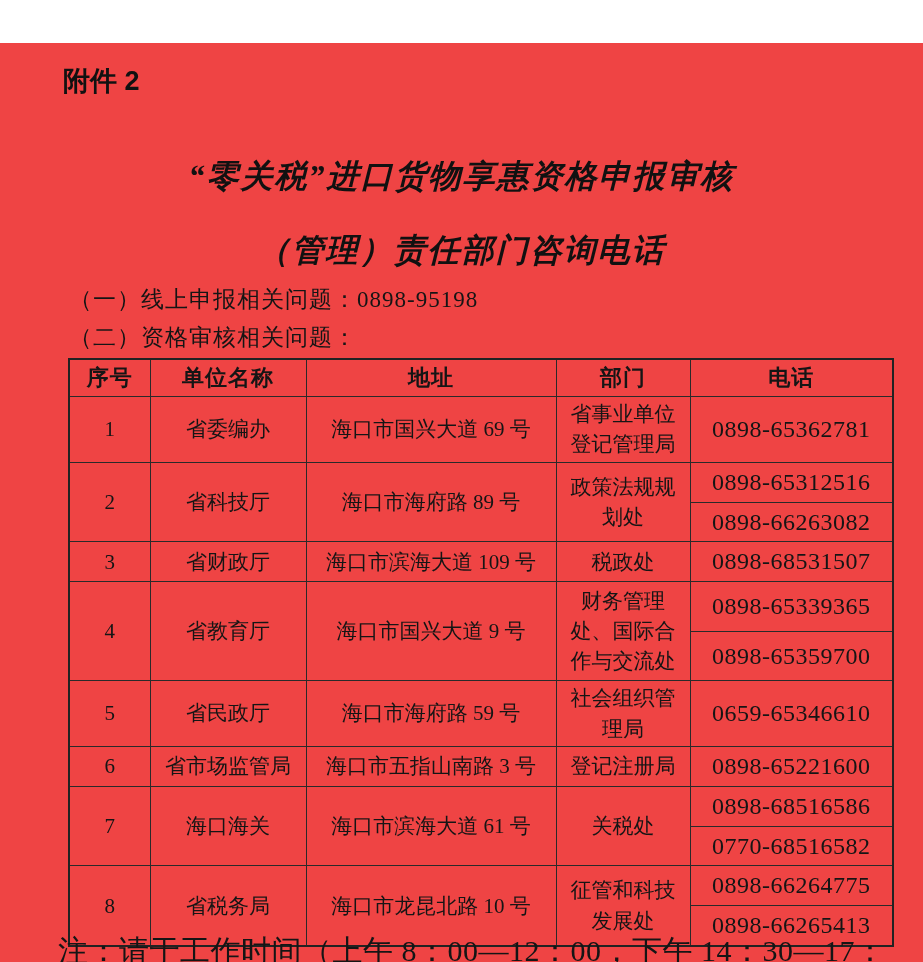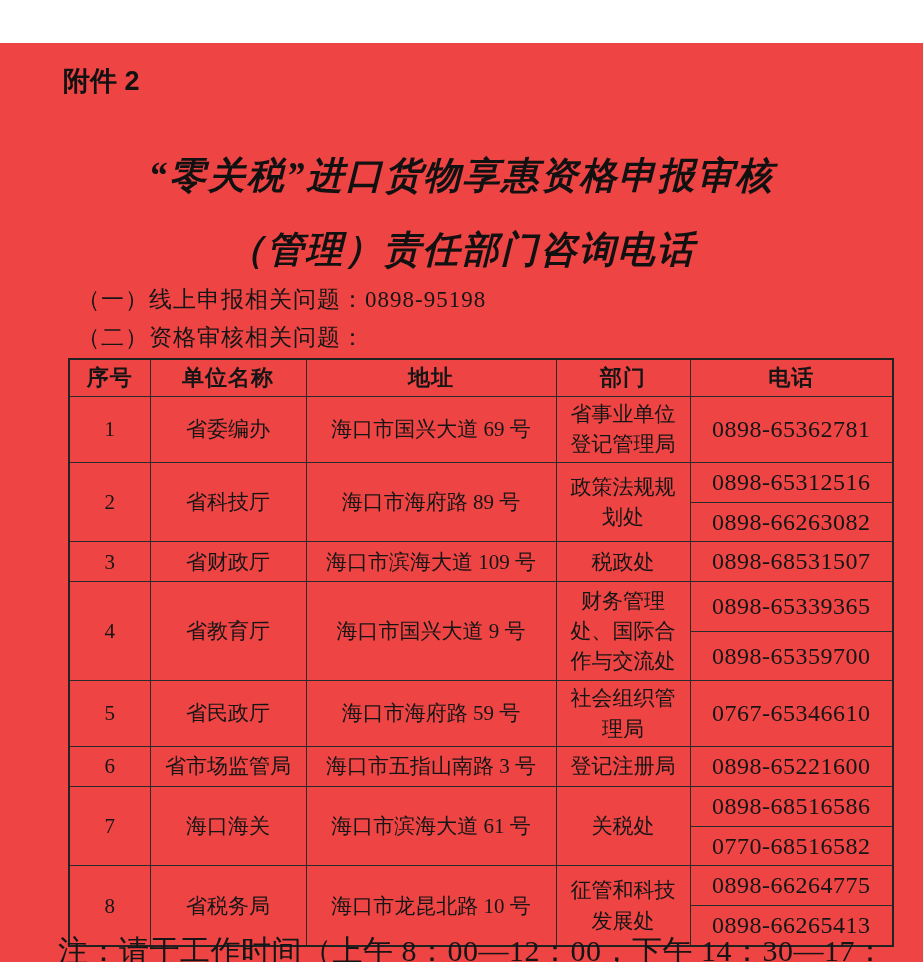--- a/index.html
+++ b/index.html
@@ -24,29 +24,29 @@
     color: #111;
   }
   .doc-title {
     position: absolute;
     top: 96px;
     left: 0;
     width: 100%;
     text-align: center;
     font-weight: bold;
     font-style: italic;
-    font-size: 37px;
+    font-size: 32px;
     letter-spacing: 2px;
     color: #111;
   }
   .doc-title .title-line { line-height: 74px; }
   .intro-items {
     position: absolute;
     top: 238px;
-    left: 77px;
+    left: 69px;
     font-size: 23px;
     color: #151515;
   }
   .intro-items .intro-line { line-height: 38px; letter-spacing: 1px; }
   .contact-table {
     position: absolute;
     top: 315px;
     left: 68px;
     width: 824px;
     border-collapse: collapse;
@@ -149,21 +149,21 @@
       </tr>
       <tr style="height:49px">
         <td class="phone-cell">0898-65359700</td>
       </tr>
 
       <tr style="height:65px">
         <td class="seq-cell">5</td>
         <td>省民政厅</td>
         <td>海口市海府路 59 号</td>
         <td class="dept-cell">社会组织管理局</td>
-        <td class="phone-cell">0767-65346610</td>
+        <td class="phone-cell">0659-65346610</td>
       </tr>
 
       <tr style="height:34px">
         <td class="seq-cell">6</td>
         <td>省市场监管局</td>
         <td>海口市五指山南路 3 号</td>
         <td class="dept-cell">登记注册局</td>
         <td class="phone-cell">0898-65221600</td>
       </tr>
 

